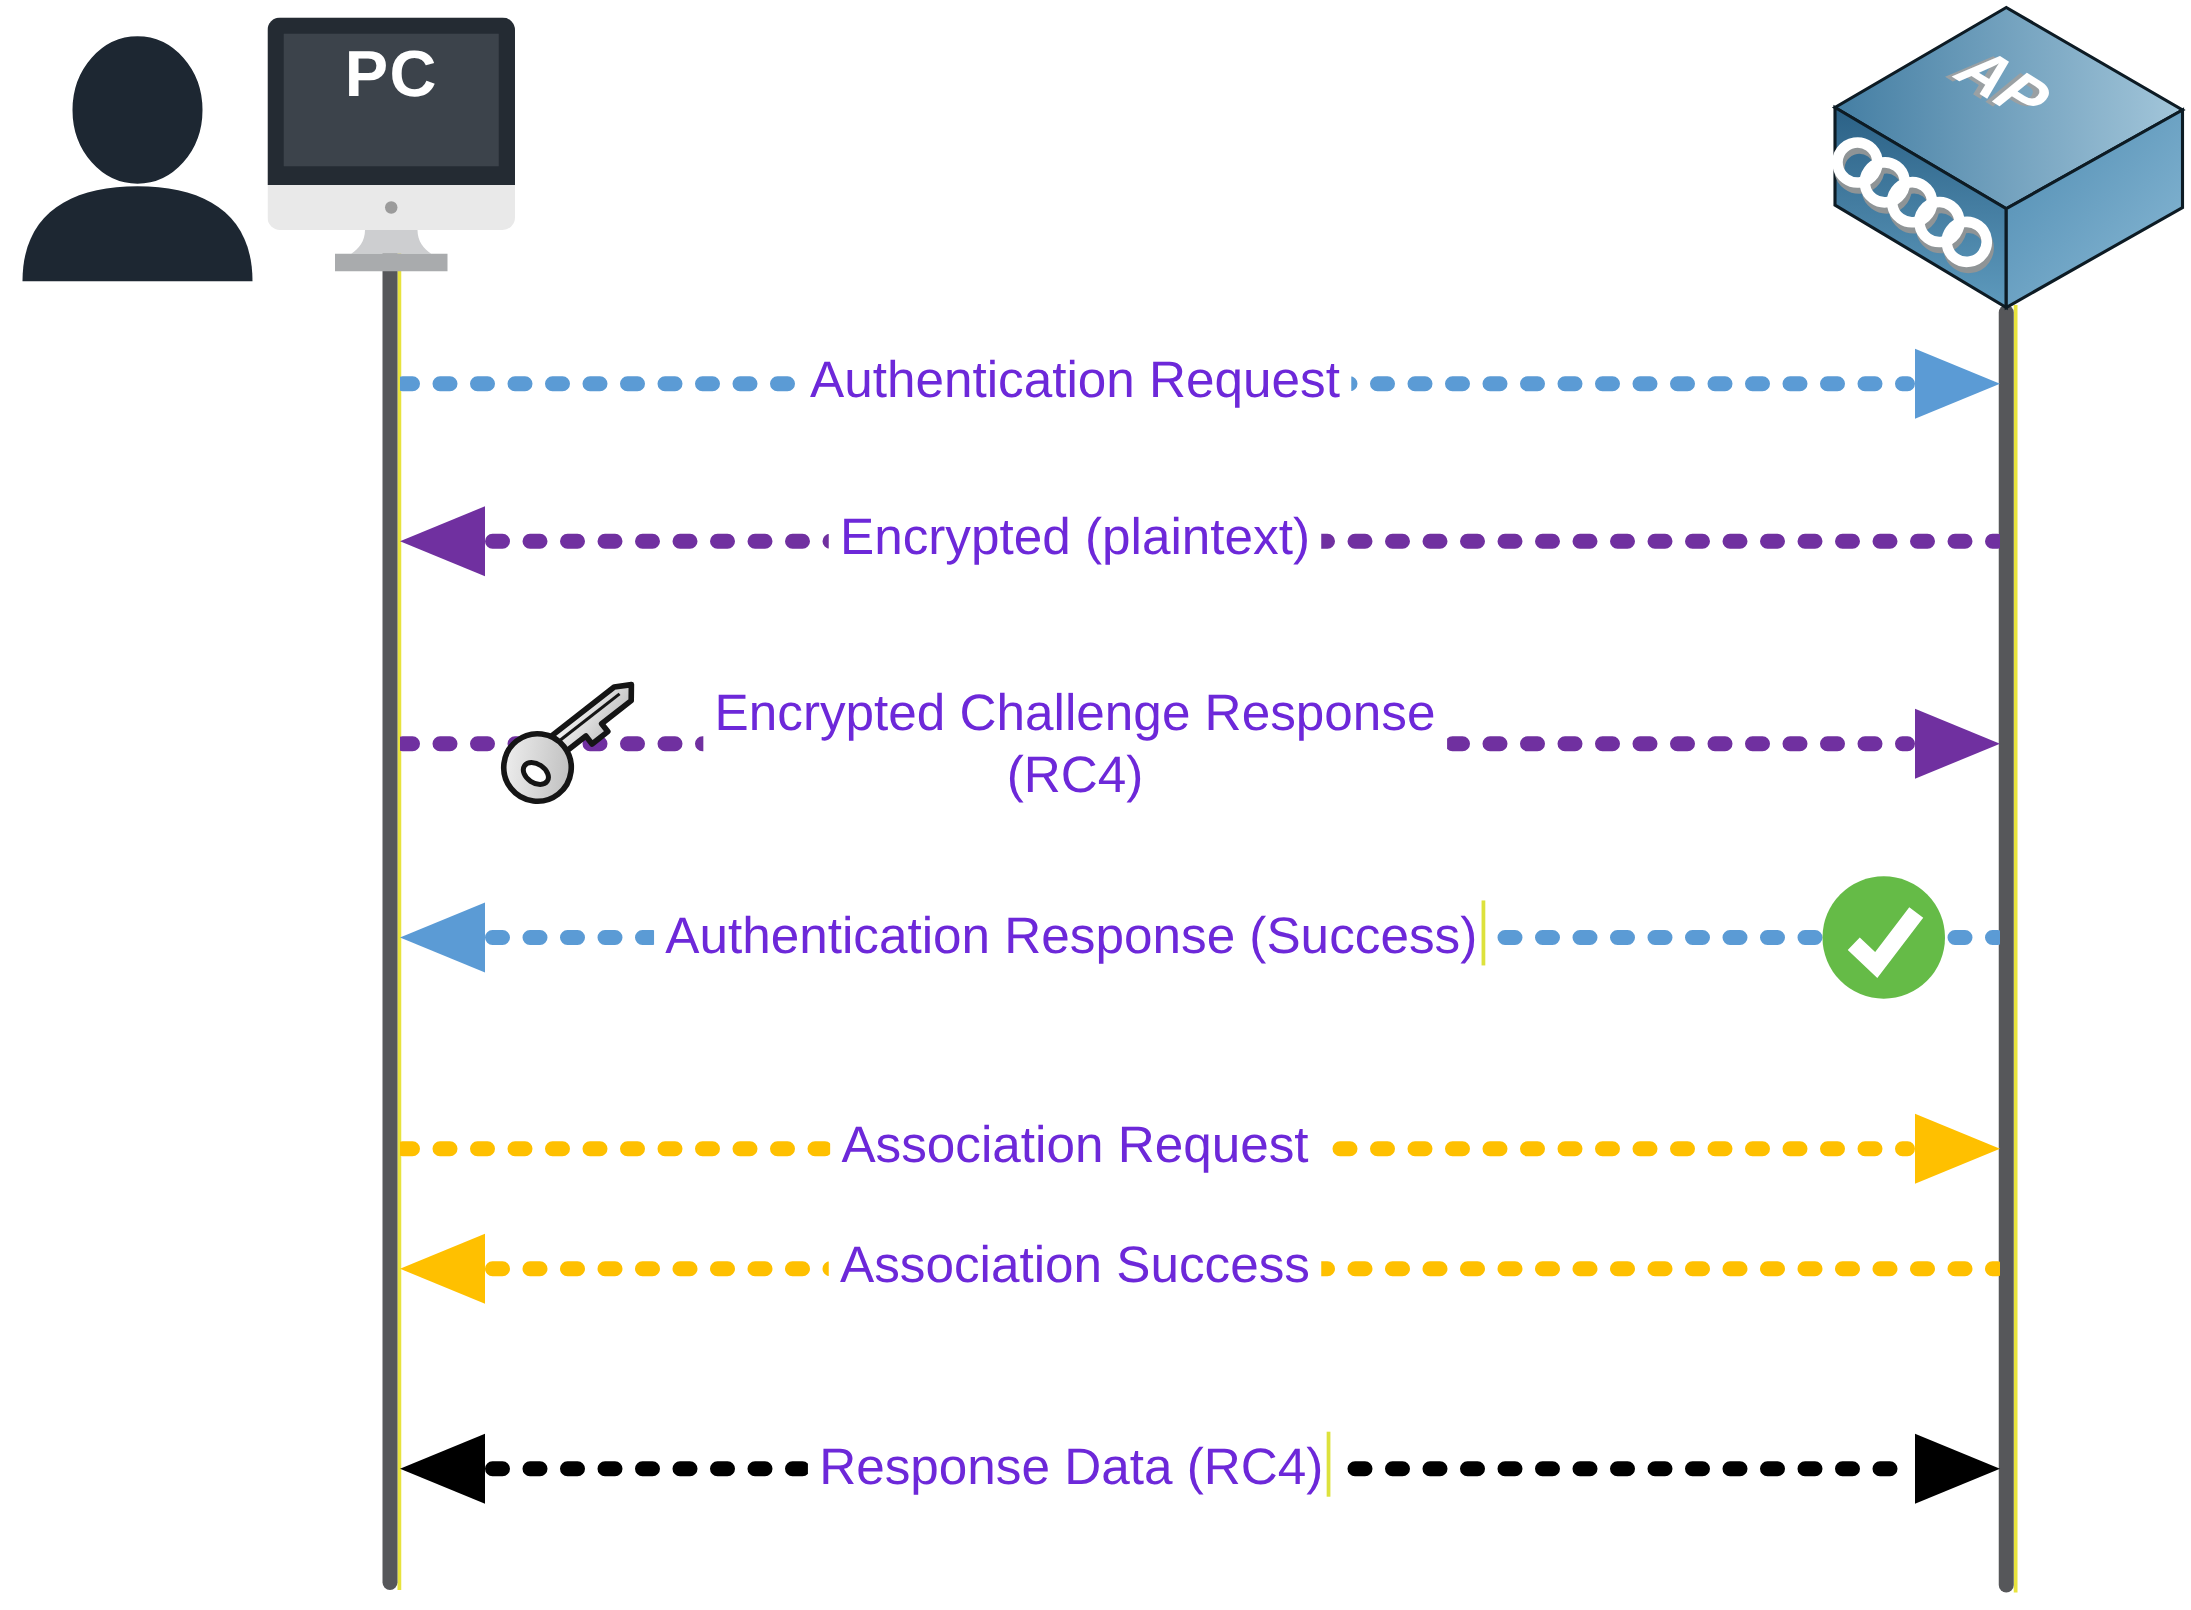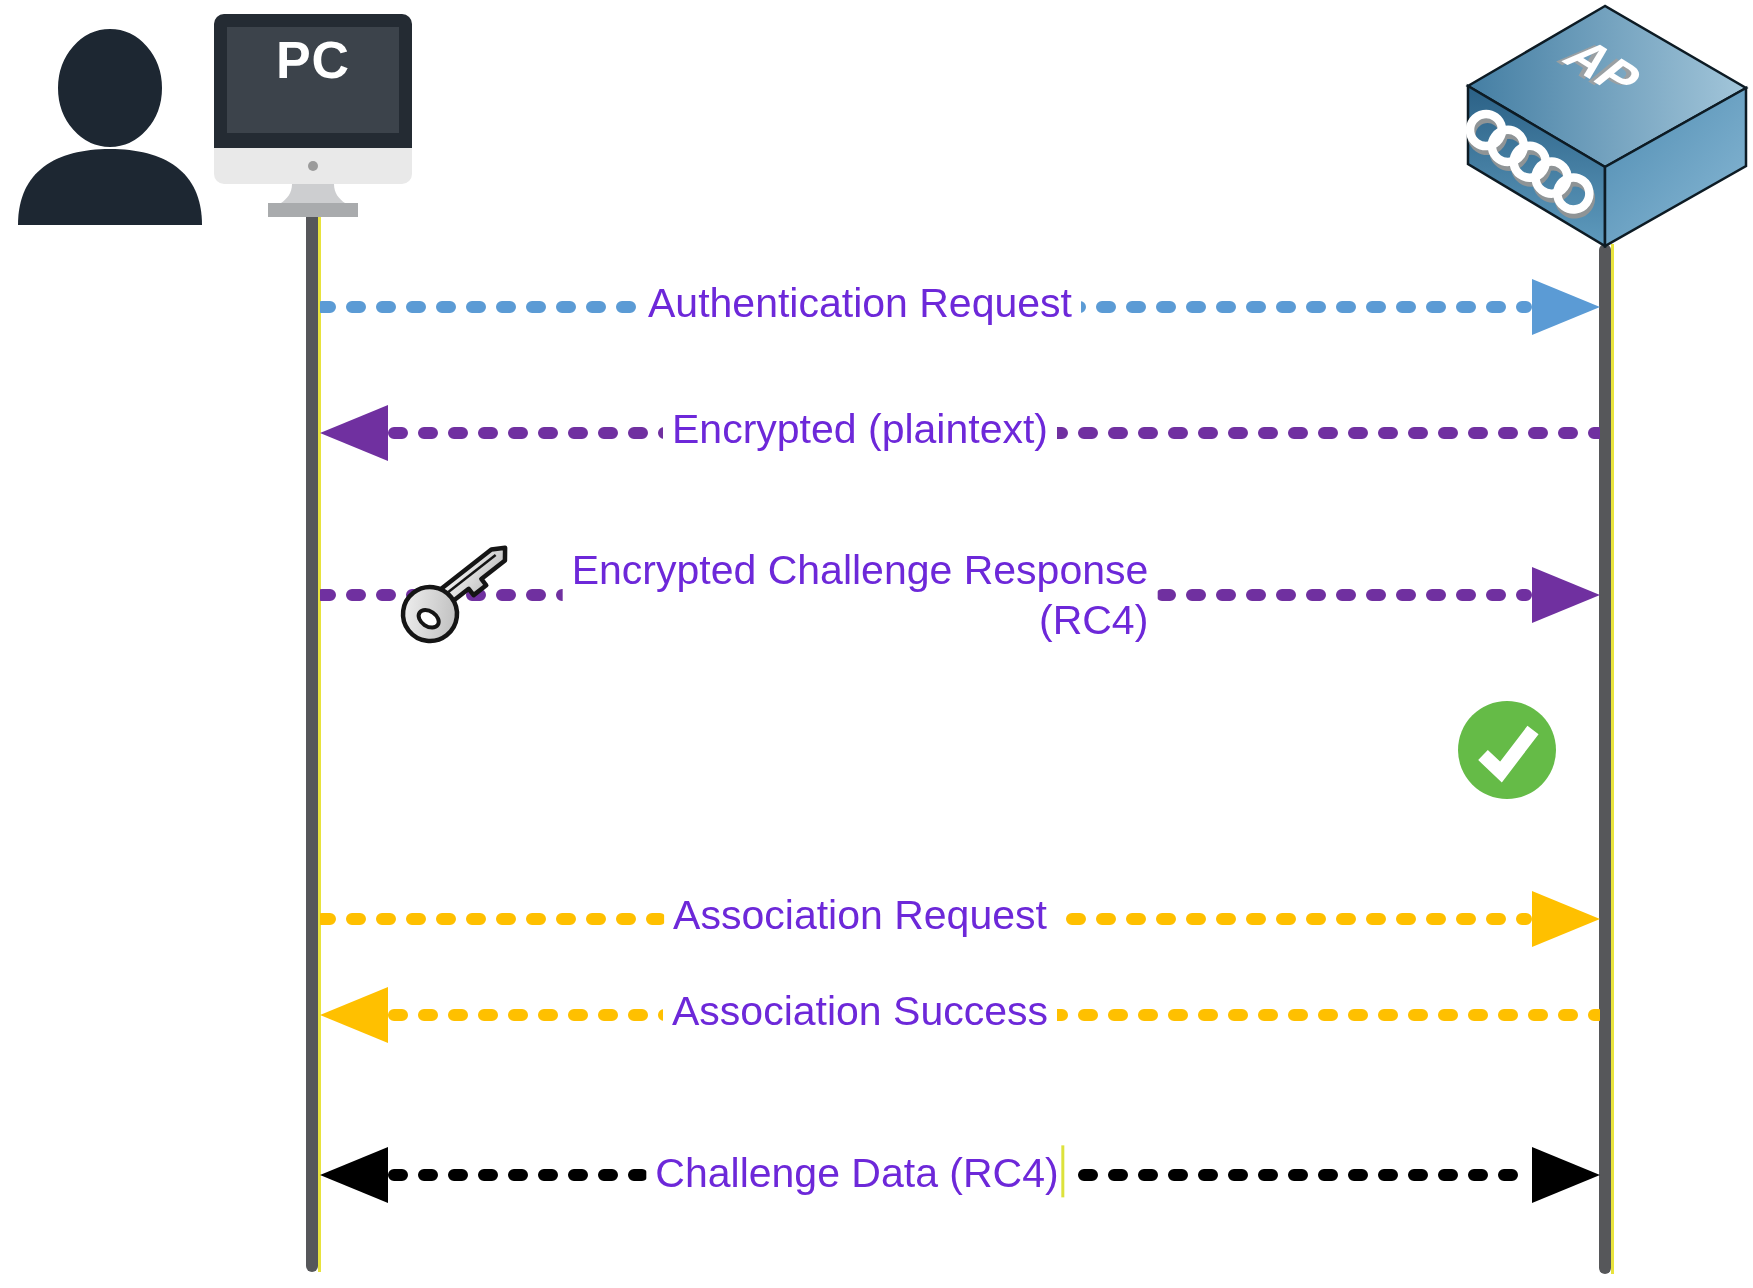--- a/index.html
+++ b/index.html
@@ -15,21 +15,21 @@
   .stripe-right{left:1611px;top:244px;height:1030px;}
 
   
   .msg-row{position:absolute;left:320px;width:1280px;height:70px;z-index:2;}
   .msg-row svg.arrow{position:absolute;left:0;top:0;}
   .msg-row line.dash{stroke:currentColor;stroke-width:12;stroke-dasharray:8 22;stroke-linecap:round;}
   .msg-row polygon{fill:currentColor;}
   .msg-label{position:absolute;left:540px;top:50%;transform:translate(-50%,-57%);
     background:#ffffff;padding:0 9px;font-size:41px;font-weight:500;color:#6d28d9;
     white-space:nowrap;z-index:3;}
-  .msg-label.two-line{transform:translate(-50%,-50%);text-align:right;line-height:1.22;}
+  .msg-label.two-line{transform:translate(-50%,-50%);text-align:center;line-height:1.22;}
   .msg-label.two-line span{display:block;}
   .caret{display:inline-block;width:3px;height:52px;margin-left:3px;vertical-align:-10px;}
 
   
   .abs{position:absolute;}
   .pc-label{position:absolute;left:214px;top:30px;width:198px;text-align:center;
     color:#ffffff;font-size:52px;font-weight:800;letter-spacing:1px;z-index:5;}
   .ap-label{position:absolute;left:1568px;top:38px;color:#ffffff;font-size:50px;
     font-weight:800;font-style:italic;transform:rotate(32deg) skewX(-8deg);
     text-shadow:-4px 3px 0 #9aa0a3;z-index:5;}
@@ -120,20 +120,28 @@
       <line class="dash" x1="2" y1="35" x2="1206" y2="35"></line>
       <polygon class="head-left" points="68,7 0,35 68,63" style="display: none;"></polygon>
       <polygon class="head-right" points="1212,7 1280,35 1212,63"></polygon>
     </svg>
     <div class="msg-label two-line">
       <span>Encrypted Challenge Response</span>
       <span>(RC4)</span>
     </div>
   </div>
 
+  <div class="msg-row" style="top: 715px; color: rgb(91, 155, 213);">
+    <svg class="arrow" width="1280" height="70" viewBox="0 0 1280 70">
+      <line class="dash" x1="74" y1="35" x2="1278" y2="35"></line>
+      <polygon class="head-left" points="68,7 0,35 68,63"></polygon>
+      <polygon class="head-right" points="1212,7 1280,35 1212,63" style="display: none;"></polygon>
+    </svg>
+    <div class="msg-label"><span>Authentication Response (Success)</span><span class="caret" style="background: rgb(221, 226, 60);"></span></div>
+  </div>
 
   <div class="msg-row" style="top: 884px; color: rgb(255, 192, 0);">
     <svg class="arrow" width="1280" height="70" viewBox="0 0 1280 70">
       <line class="dash" x1="2" y1="35" x2="1206" y2="35"></line>
       <polygon class="head-left" points="68,7 0,35 68,63" style="display: none;"></polygon>
       <polygon class="head-right" points="1212,7 1280,35 1212,63"></polygon>
     </svg>
     <div class="msg-label"><span>Association Request</span></div>
   </div>
 
@@ -145,21 +153,21 @@
     </svg>
     <div class="msg-label"><span>Association Success</span></div>
   </div>
 
   <div class="msg-row" style="top: 1140px; color: rgb(0, 0, 0);">
     <svg class="arrow" width="1280" height="70" viewBox="0 0 1280 70">
       <line class="dash" x1="74" y1="35" x2="1206" y2="35"></line>
       <polygon class="head-left" points="68,7 0,35 68,63"></polygon>
       <polygon class="head-right" points="1212,7 1280,35 1212,63"></polygon>
     </svg>
-    <div class="msg-label"><span>Challenge Data (RC4)</span><span class="caret" style="background: rgb(221, 226, 60);"></span></div>
+    <div class="msg-label"><span>Response Data (RC4)</span><span class="caret" style="background: rgb(221, 226, 60);"></span></div>
   </div>
 
   <svg class="abs icon-layer" style="left:392px;top:534px" width="140" height="130" viewBox="0 0 140 130">
     <defs>
       <linearGradient id="silver" x1="0" y1="0" x2="1" y2="1">
         <stop offset="0" stop-color="#f6f6f6"></stop>
           <stop offset="1" stop-color="#b7b7b7"></stop>
       </linearGradient>
     </defs>
     <g transform="translate(38,80) rotate(-38)">

